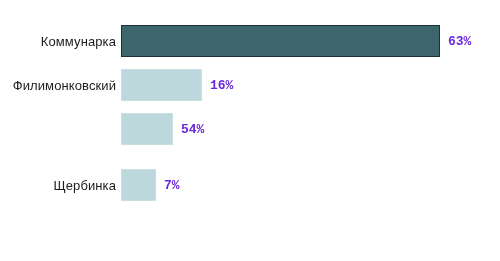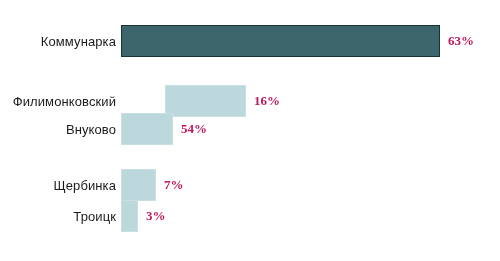--- a/index.html
+++ b/index.html
@@ -56,66 +56,58 @@
     background: #3d666c;
     border: 1.5px solid #17323a;
   }
   .bar.secondary {
     background: #bcd8dc;
     border: 1px solid #c9e0e3;
   }
   .value-label {
     font-size: 13px;
     font-weight: bold;
-    color: #be185d;
-    font-family: Liberation Serif, serif;
+    color: #6d28d9;
+    font-family: Liberation Mono, monospace;
     margin-left: 8px;
     white-space: nowrap;
   }
 </style>
 </head>
 <body>
 
 <div id="chart-root">
   <div class="plot-area">
 
     <div class="bar-row" style="top:25px;height:32px;">
       <span class="cat-label">Коммунарка</span>
       <span class="bar-wrap" style="height:32px;">
         <span class="bar primary" style="width:319px;height:32px;"></span>
         <span class="value-label">63%</span>
       </span>
     </div>
 
-    <div class="bar-row" style="top:85px;height:32px;">
+    <div class="bar-row" style="top:69px;height:32px;">
       <span class="cat-label">Филимонковский</span>
-      <span class="bar-wrap" style="height:20px;margin-left:44px;">
+      <span class="bar-wrap" style="height:20px;">
         <span class="bar secondary" style="width:81px;height:32px;"></span>
         <span class="value-label">16%</span>
       </span>
     </div>
 
     <div class="bar-row" style="top:113px;height:32px;">
-      <span class="cat-label">Внуково</span>
       <span class="bar-wrap" style="height:32px;">
         <span class="bar secondary" style="width:52px;height:32px;"></span>
         <span class="value-label">54%</span>
       </span>
     </div>
 
     <div class="bar-row" style="top:169px;height:32px;">
       <span class="cat-label">Щербинка</span>
       <span class="bar-wrap" style="height:32px;">
         <span class="bar secondary" style="width:35px;height:32px;"></span>
         <span class="value-label">7%</span>
       </span>
     </div>
 
-    <div class="bar-row" style="top:200px;height:32px;">
-      <span class="cat-label">Троицк</span>
-      <span class="bar-wrap" style="height:32px;">
-        <span class="bar secondary" style="width:17px;height:32px;"></span>
-        <span class="value-label">3%</span>
-      </span>
-    </div>
 
   </div>
 </div>
 
 </body></html>

